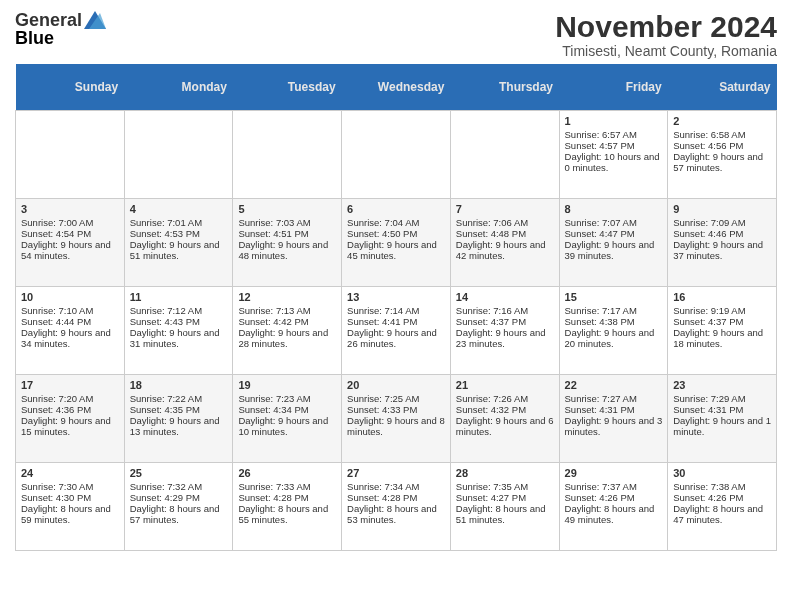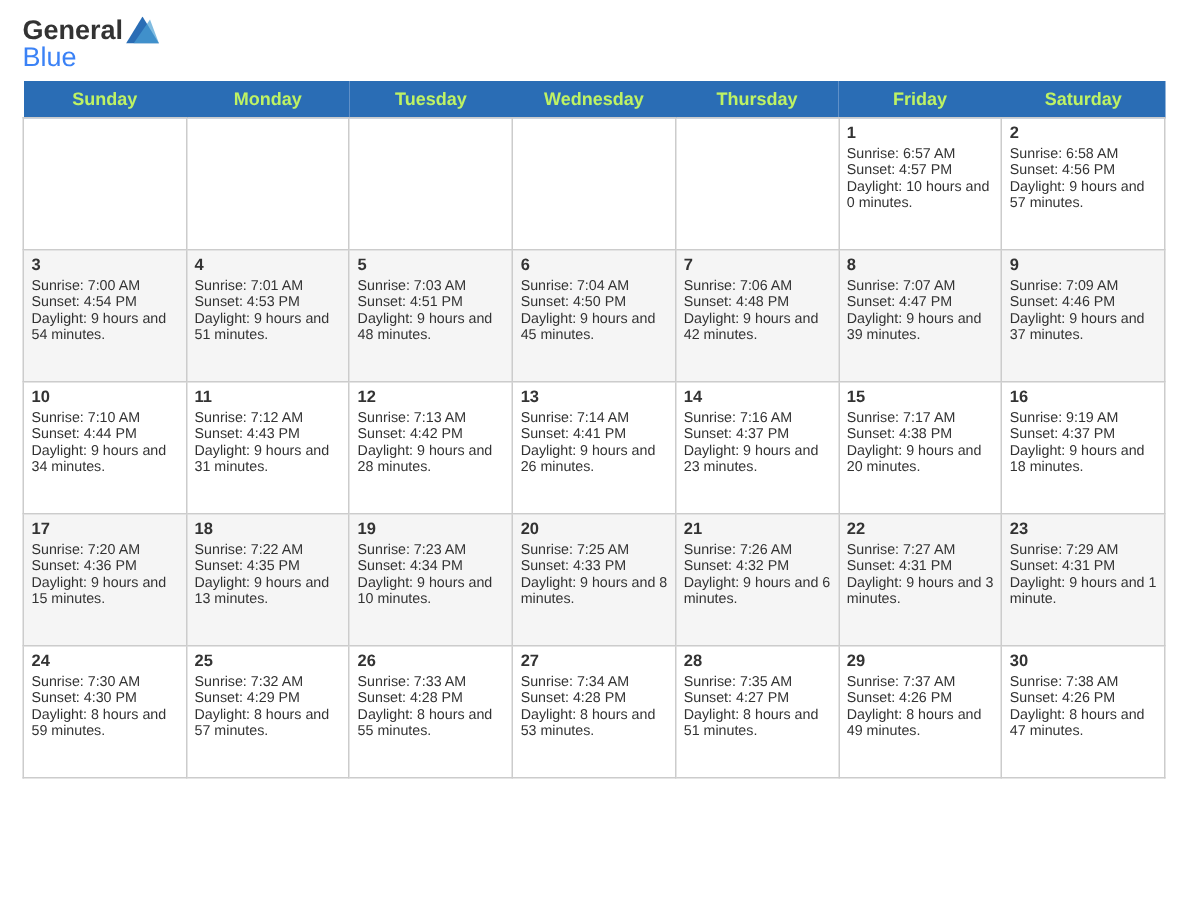--- a/index.html
+++ b/index.html
@@ -43,23 +43,23 @@
       font-size: 14px;
       color: #555;
     }
     table {
       width: 100%;
       border-collapse: collapse;
       table-layout: fixed;
     }
     thead th {
       background-color: #2a6db5;
-      color: #bef264;
-      text-align: center;
-      padding: 5px 6px;
+      color: #e5e5e5;
+      text-align: right;
+      padding: 16px 6px;
       font-size: 12px;
       font-weight: bold;
     }
     tbody td {
       border: 1px solid #ccc;
       vertical-align: top;
       padding: 4px 5px;
       font-size: 9.5px;
       color: #333;
       height: 88px;
@@ -86,21 +86,25 @@
 <div class="container">
   <div class="header-top">
     <div class="logo">
       <div class="logo-row">
         <span style="font-size:18px;font-weight:bold;color:#333;">General</span>
         <svg width="22" height="18" viewBox="0 0 22 18" style="margin-left:2px;margin-top:-2px;">
           <polygon points="0,18 11,0 22,18" fill="#2a6db5"></polygon>
           <polygon points="5,18 16,2 22,18" fill="#4a9fd4" opacity="0.7"></polygon>
         </svg>
       </div>
-      <span style="font-size:18px;font-weight:normal;color:#3b82f6;margin-top:-3px;">Blue</span>
+      <span style="font-size:18px;font-weight:bold;color:#000000;margin-top:-3px;">Blue</span>
+    </div>
+    <div class="title-section">
+      <div class="main-title">November 2024</div>
+      <div class="subtitle">Timisesti, Neamt County, Romania</div>
     </div>
   </div>
 
   <table>
     <thead>
       <tr>
         <th>Sunday</th>
         <th>Monday</th>
         <th>Tuesday</th>
         <th>Wednesday</th>

